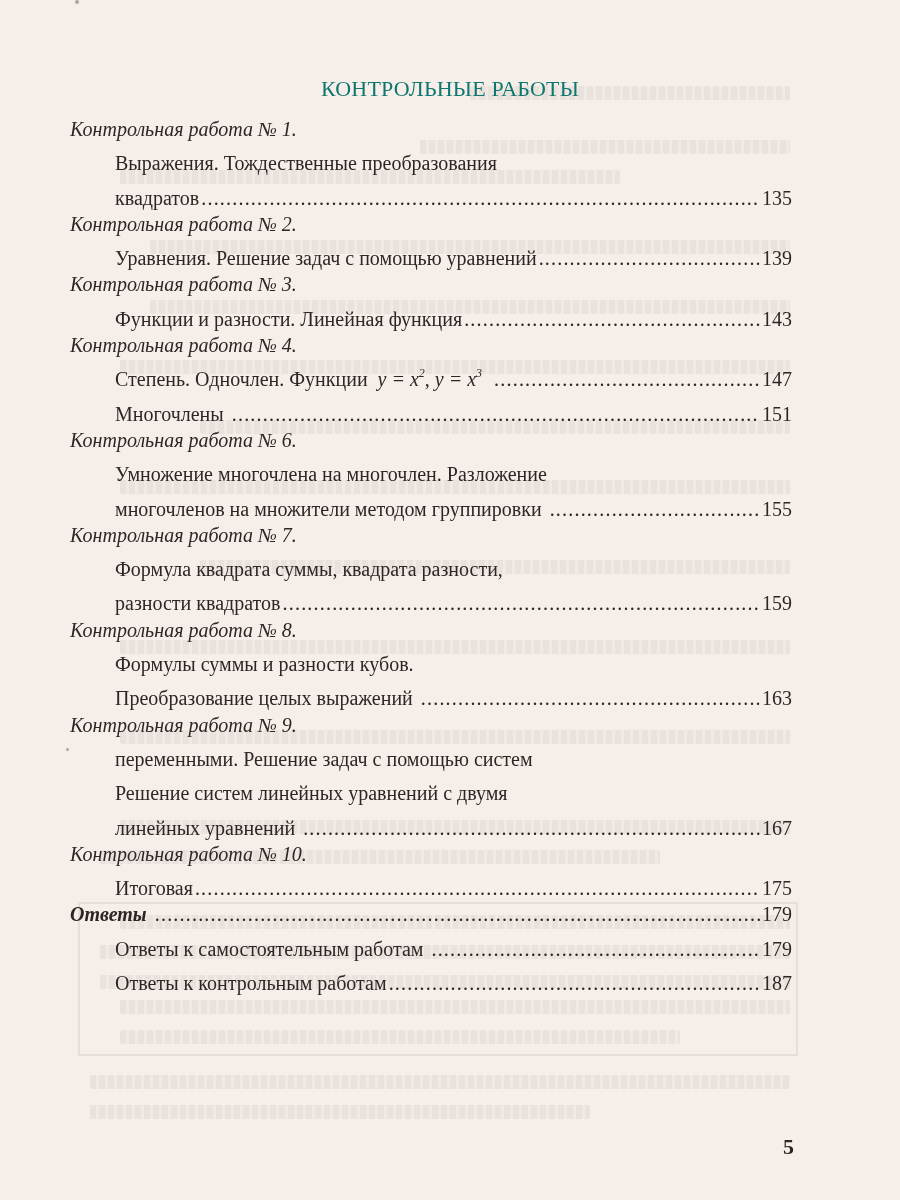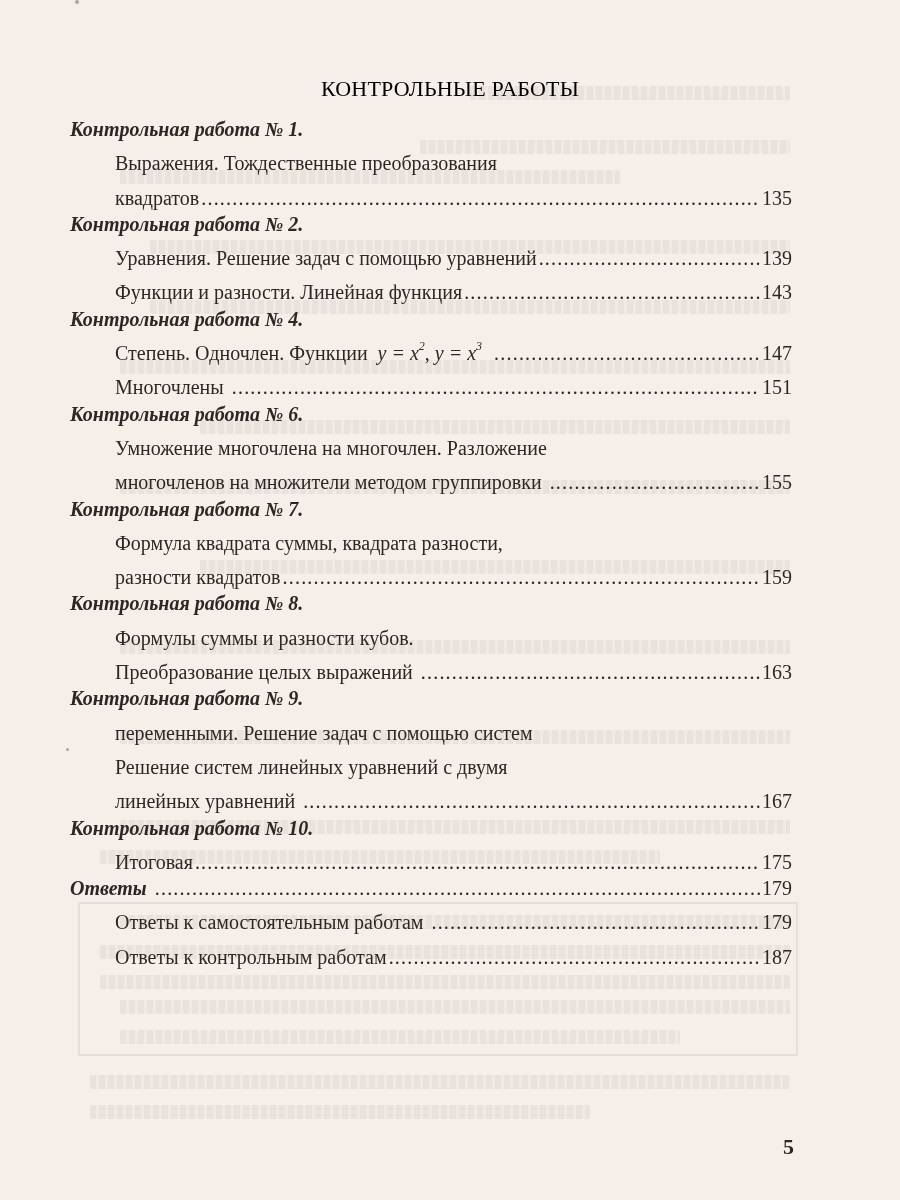--- a/index.html
+++ b/index.html
@@ -39,39 +39,39 @@
     }
     .toc-title {
       position: absolute;
       top: 76px;
       left: 0;
       width: 900px;
       text-align: center;
       font-family: "Liberation Serif", "DejaVu Serif", serif;
       font-size: 22px;
       letter-spacing: 0.2px;
-      color: #000000;
+      color: #0f766e;
     }
     .toc {
       position: absolute;
       left: 70px;
       top: 116px;
       width: 722px;
     }
     .row {
       position: relative;
       height: 26.3px;
       line-height: 26.3px;
       font-family: "Liberation Serif", "DejaVu Serif", serif;
       font-size: 20px;
       white-space: nowrap;
     }
     .row.heading {
       font-style: italic;
-      font-weight: bold;
+      font-weight: normal;
       font-size: 20px;
     }
     .row.sub {
       padding-left: 45px;
       margin-top: 8px;
     }
     .leader {
       display: flex;
       align-items: baseline;
     }
@@ -162,20 +162,21 @@
       <span class="pg">135</span>
     </div>
 
     <div class="row heading">Контрольная работа № 2.</div>
     <div class="row sub leader">
       <span class="txt">Уравнения. Решение задач с помощью уравнений</span>
       <span class="dots"></span>
       <span class="pg">139</span>
     </div>
 
+    <div class="row heading">Контрольная работа № 3.</div>
     <div class="row sub leader">
       <span class="txt">Функции и разности. Линейная функция</span>
       <span class="dots"></span>
       <span class="pg">143</span>
     </div>
 
     <div class="row heading">Контрольная работа № 4.</div>
     <div class="row sub leader">
       <span class="txt">
         <span>Степень. Одночлен. Функции</span>

